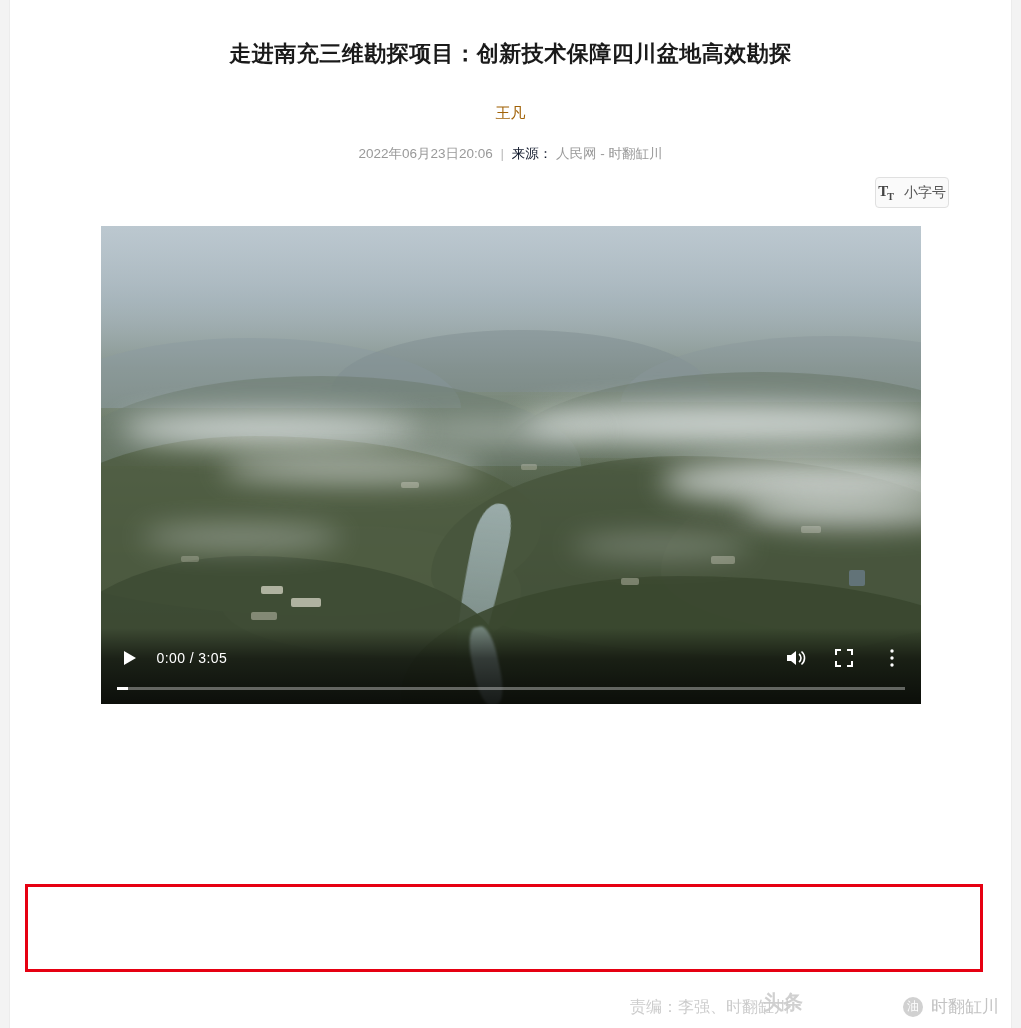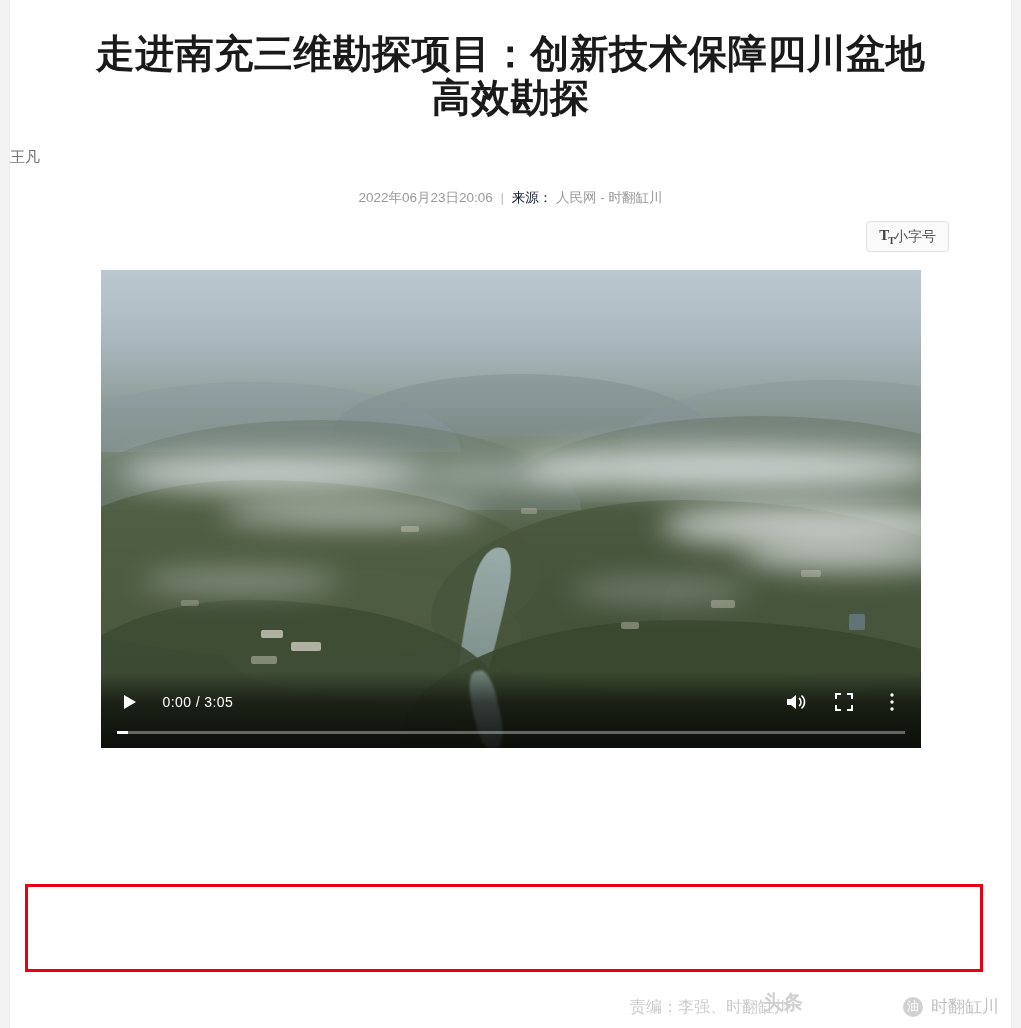--- a/index.html
+++ b/index.html
@@ -20,31 +20,32 @@
     top: 0;
     width: 1001px;
     height: 1028px;
     background: #ffffff;
     box-shadow: 0 0 0 1px #ececec;
     overflow: hidden;
   }
   .article-title {
     margin: 0;
     padding: 32px 70px 0 70px;
-    font-size: 39px;
+    font-size: 22px;
     line-height: 44px;
     font-weight: bold;
     color: #1a1a1a;
     text-align: center;
     letter-spacing: 0.5px;
   }
   .author {
     margin-top: 28px;
+    text-align: center;
     font-size: 15px;
-    color: #737373;
+    color: #a16207;
   }
   .meta {
     margin-top: 22px;
     text-align: center;
     font-size: 13.5px;
     color: #999999;
   }
   .meta .sep {
     margin: 0 4px;
     color: #bbbbbb;
@@ -57,25 +58,25 @@
   }
   .fontsize-bar {
     margin-top: 14px;
     padding-right: 62px;
     display: flex;
     justify-content: flex-end;
   }
   .fontsize-btn {
     display: inline-flex;
     align-items: center;
-    gap: 0;
+    gap: 11px;
     border: 1px solid #e0e0e0;
     border-radius: 4px;
     background: #fafafa;
-    padding: 5px 12px;
+    padding: 5px 2px;
     font-size: 14px;
     color: #555555;
     cursor: pointer;
   }
   .fontsize-btn .tt {
     font-family: "Liberation Serif", serif;
     font-weight: bold;
     font-size: 15px;
     color: #444;
     letter-spacing: -1px;
@@ -175,21 +176,20 @@
     background: linear-gradient(to bottom, rgba(0,0,0,0) 0%, rgba(0,0,0,0.55) 40%, rgba(0,0,0,0.8) 100%);
   }
   .ctrl-row {
     position: absolute;
     left: 0; right: 0;
     top: 14px;
     height: 32px;
     display: flex;
     align-items: center;
     color: #ffffff;
-    gap: 6px;
   }
   .play-btn {
     margin-left: 16px;
     width: 26px;
     height: 26px;
     display: flex;
     align-items: center;
     justify-content: center;
     cursor: pointer;
   }

